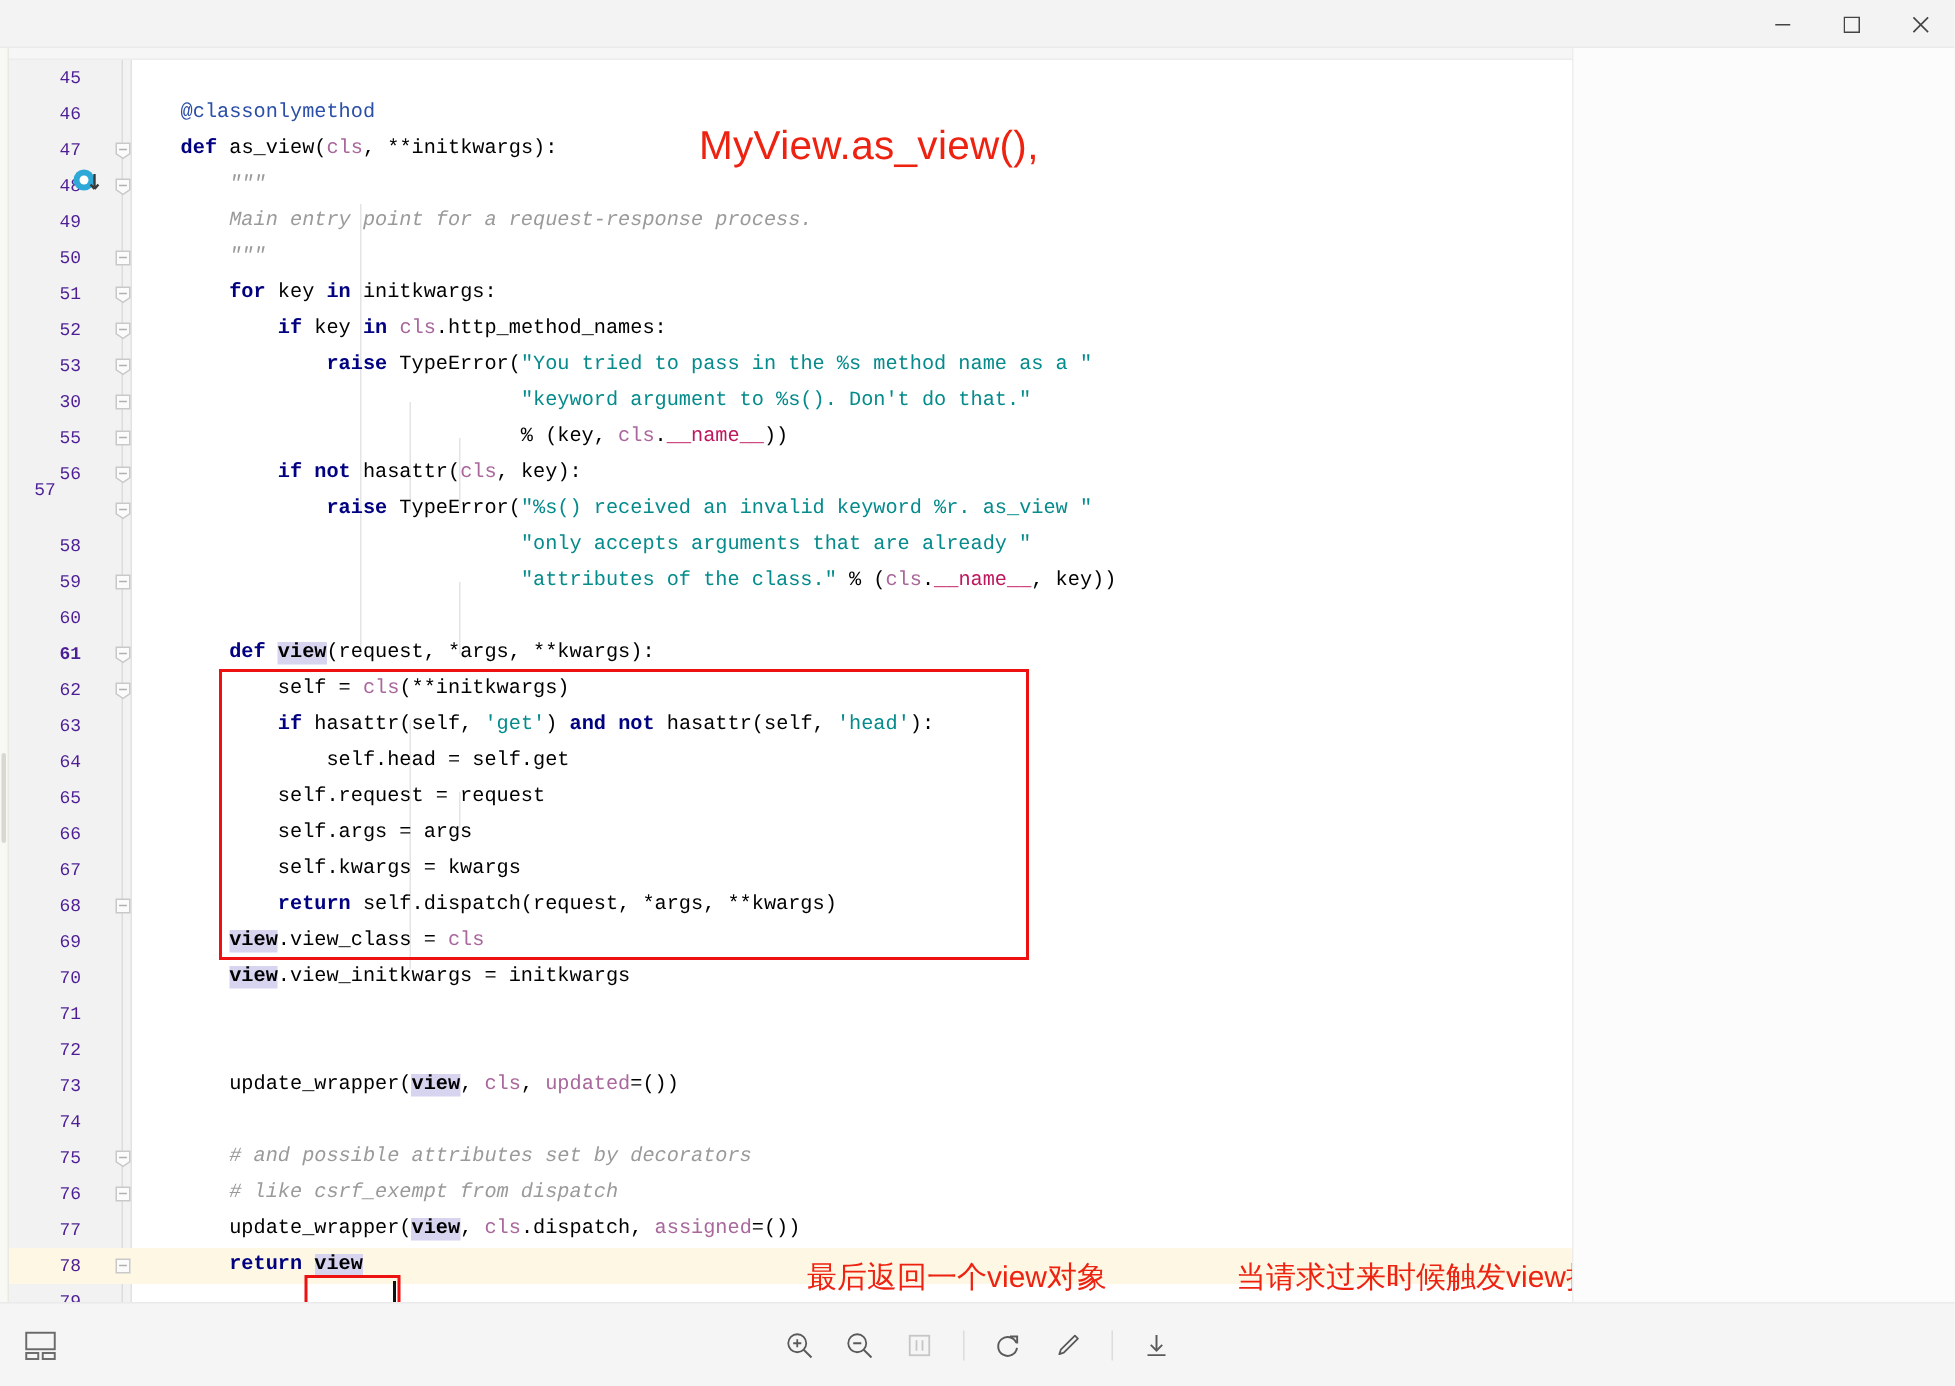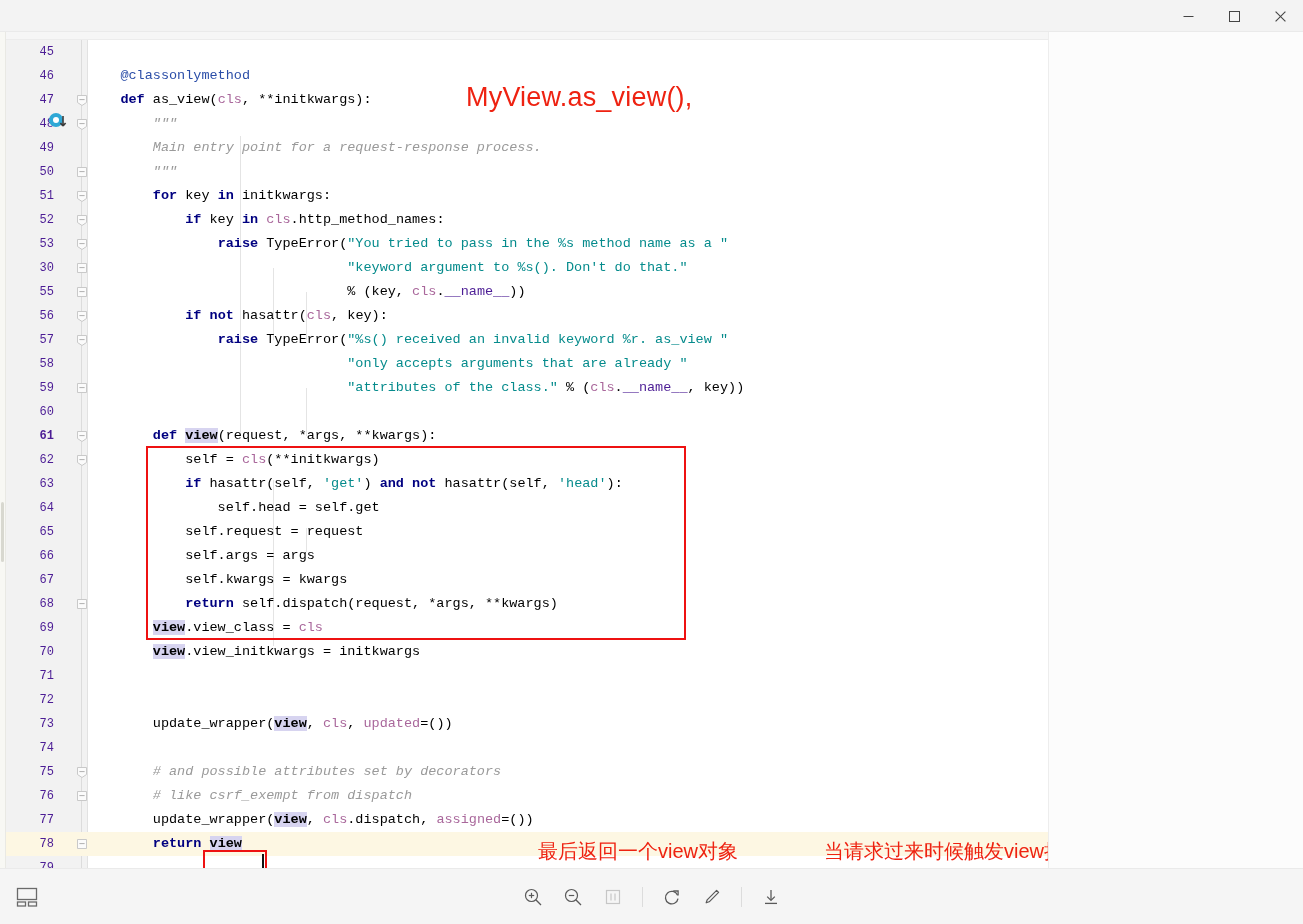--- a/index.html
+++ b/index.html
@@ -140,21 +140,21 @@
     font-size: 13.5px;
     color: #000000;
   }
   .kw  { color: #000080; font-weight: bold; }
   .dec { color: #2b4ea8; }
   .str { color: #058b8c; }
   .cmt { color: #9a9a9a; font-style: italic; }
   .doc { color: #9a9a9a; font-style: italic; }
   .param { color: #a9679b; }
   .kwarg { color: #a9679b; }
-  .dunder { color: #4c1d95; }
+  .dunder { color: #be185d; }
   .hl-view {
     background: #d7d4f0;
     font-weight: bold;
   }
 
   
   .redbox {
     position: absolute;
     border: 2px solid #ee1111;
     pointer-events: none;
@@ -307,21 +307,21 @@
                 <line x1="3.4" y1="5.6" x2="8.6" y2="5.6" stroke="#b0b0b0" stroke-width="1"></line>
               </svg>
             </div>
             <div class="ln" style="top: 264px;">56</div>
             <div class="fold" style="top: 264px;">
               <svg width="12" height="13" viewBox="0 0 12 13">
                 <path d="M1.5 1.5 h9 v7 l-4.5 3 l-4.5 -3 z" fill="#fbfbfb" stroke="#c9c9c9"></path>
                 <line x1="3.4" y1="5.6" x2="8.6" y2="5.6" stroke="#b0b0b0" stroke-width="1"></line>
               </svg>
             </div>
-            <div class="ln" style="top: 288px;">57</div>
+            <div class="ln" style="top: 275px; text-align: center;">57</div>
             <div class="fold" style="top: 288px;">
               <svg width="12" height="13" viewBox="0 0 12 13">
                 <path d="M1.5 1.5 h9 v7 l-4.5 3 l-4.5 -3 z" fill="#fbfbfb" stroke="#c9c9c9"></path>
                 <line x1="3.4" y1="5.6" x2="8.6" y2="5.6" stroke="#b0b0b0" stroke-width="1"></line>
               </svg>
             </div>
             <div class="ln" style="top: 312px;">58</div>
             <div class="ln" style="top: 336px;">59</div>
             <div class="fold" style="top: 336px;">
               <svg width="12" height="13" viewBox="0 0 12 13">

